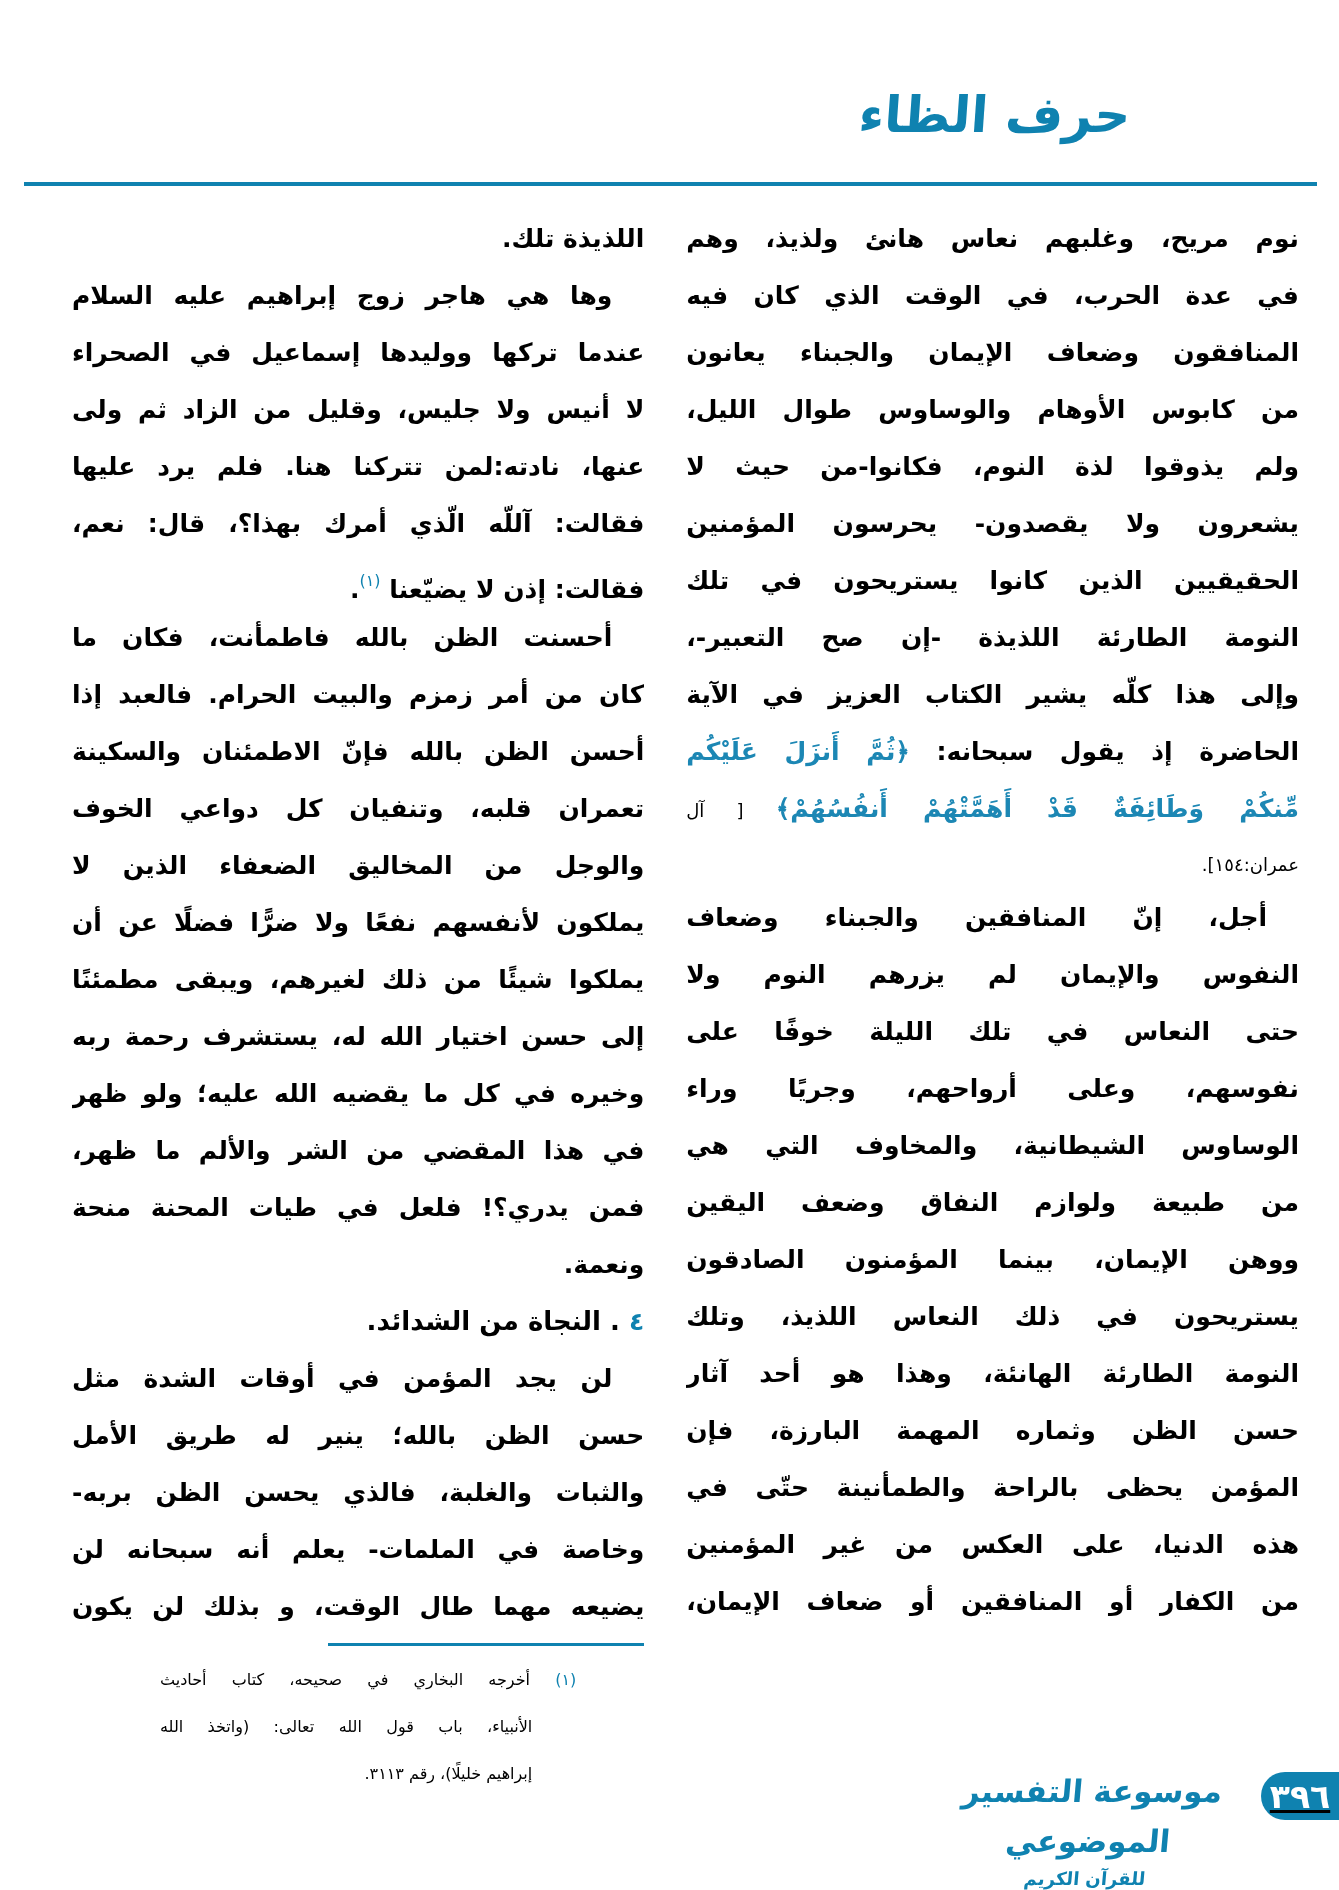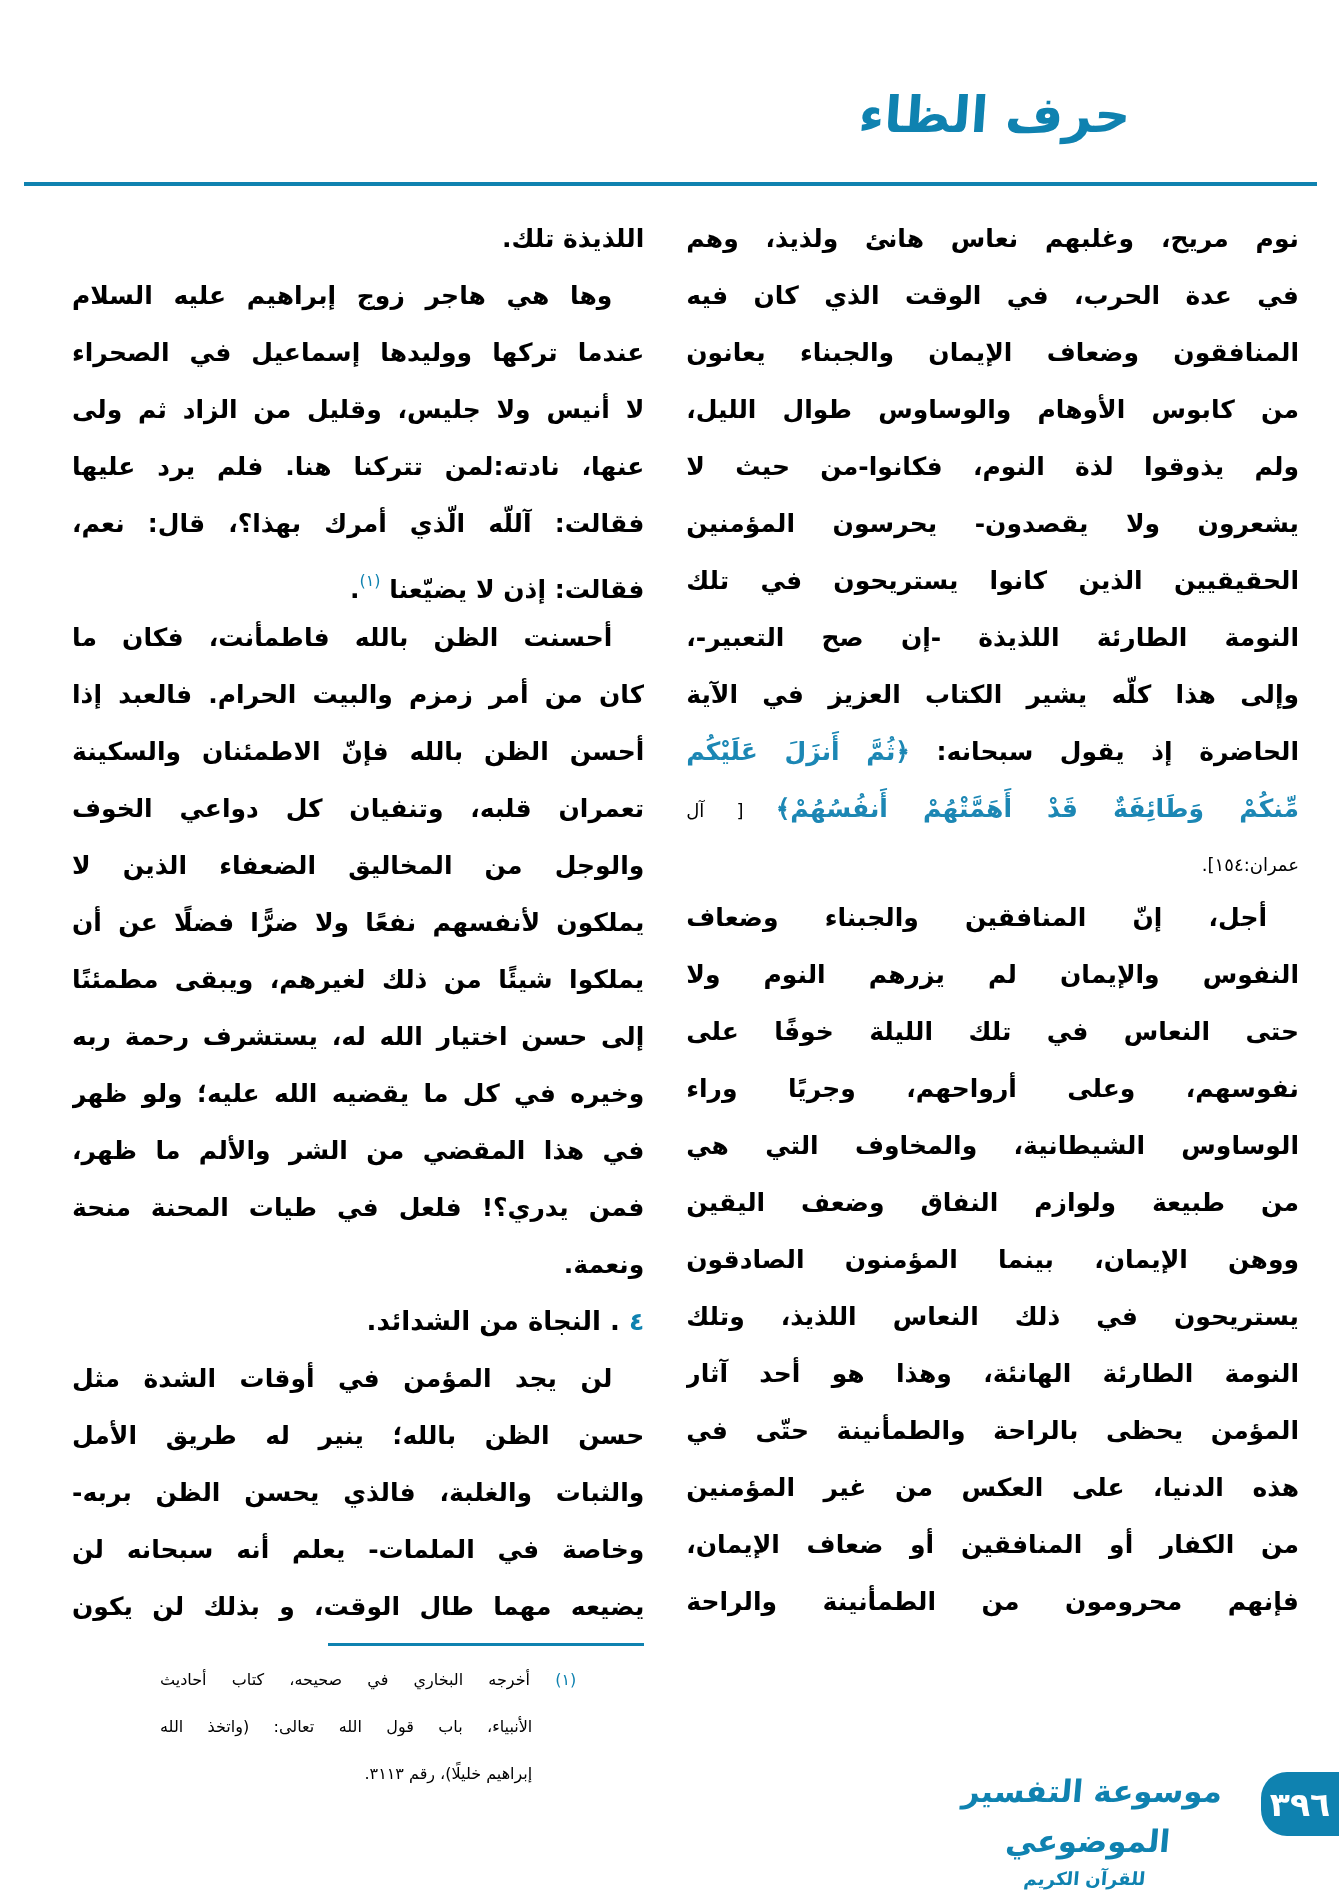--- a/index.html
+++ b/index.html
@@ -66,24 +66,24 @@
   .seg-fn-marker{color:var(--accent);}
   
   .footer-logo{
     position:absolute;top:1766px;right:92px;width:316px;
     text-align:center;color:var(--accent);
     transform:skewX(-5deg);
   }
   .logo-l1{font-size:31px;font-weight:bold;letter-spacing:-1px;line-height:50px;}
   .logo-l2{font-size:18px;font-weight:bold;line-height:26px;}
   .page-badge{
-    position:absolute;top:1772px;right:0;width:78px;height:64px;
+    position:absolute;top:1772px;right:0;width:78px;height:48px;
     background:var(--accent);
     border-radius:26px 0 0 26px;
-    display:flex;align-items:center;justify-content:center;
+    display:flex;align-items:center;justify-content:center;text-decoration:underline;
   }
   .page-badge span{
     color:#ffffff;font-size:33px;font-weight:bold;letter-spacing:2px;
   }
 </style>
 </head>
 <body>
 
 <div class="page">
 
@@ -108,24 +108,24 @@
         <div class="line align-end ref-line"><span class="seg-ref">عمران:١٥٤].</span></div>
         <div class="line indent"><span class="seg-body">أجل، إنّ المنافقين والجبناء وضعاف</span></div>
         <div class="line"><span class="seg-body">النفوس والإيمان لم يزرهم النوم ولا</span></div>
         <div class="line"><span class="seg-body">حتى النعاس في تلك الليلة خوفًا على</span></div>
         <div class="line"><span class="seg-body">نفوسهم، وعلى أرواحهم، وجريًا وراء</span></div>
         <div class="line"><span class="seg-body">الوساوس الشيطانية، والمخاوف التي هي</span></div>
         <div class="line"><span class="seg-body">من طبيعة ولوازم النفاق وضعف اليقين</span></div>
         <div class="line"><span class="seg-body">ووهن الإيمان، بينما المؤمنون الصادقون</span></div>
         <div class="line"><span class="seg-body">يستريحون في ذلك النعاس اللذيذ، وتلك</span></div>
         <div class="line"><span class="seg-body">النومة الطارئة الهانئة، وهذا هو أحد آثار</span></div>
+        <div class="line"><span class="seg-body">حسن الظن وثماره المهمة البارزة، فإن</span></div>
         <div class="line"><span class="seg-body">المؤمن يحظى بالراحة والطمأنينة حتّى في</span></div>
         <div class="line"><span class="seg-body">هذه الدنيا، على العكس من غير المؤمنين</span></div>
         <div class="line"><span class="seg-body">من الكفار أو المنافقين أو ضعاف الإيمان،</span></div>
-        <div class="line"><span class="seg-body">فإنهم محرومون من الطمأنينة والراحة</span></div>
       </div>
 
     <div class="col col-left">
       <div>
           <div class="line align-end"><span class="seg-body">اللذيذة تلك.</span></div>
           <div class="line indent"><span class="seg-body">وها هي هاجر زوج إبراهيم عليه السلام</span></div>
           <div class="line"><span class="seg-body">عندما تركها ووليدها إسماعيل في الصحراء</span></div>
           <div class="line"><span class="seg-body">لا أنيس ولا جليس، وقليل من الزاد ثم ولى</span></div>
           <div class="line"><span class="seg-body">عنها، نادته:لمن تتركنا هنا. فلم يرد عليها</span></div>
           <div class="line"><span class="seg-body">فقالت: آللّه الّذي أمرك بهذا؟، قال: نعم،</span></div>

